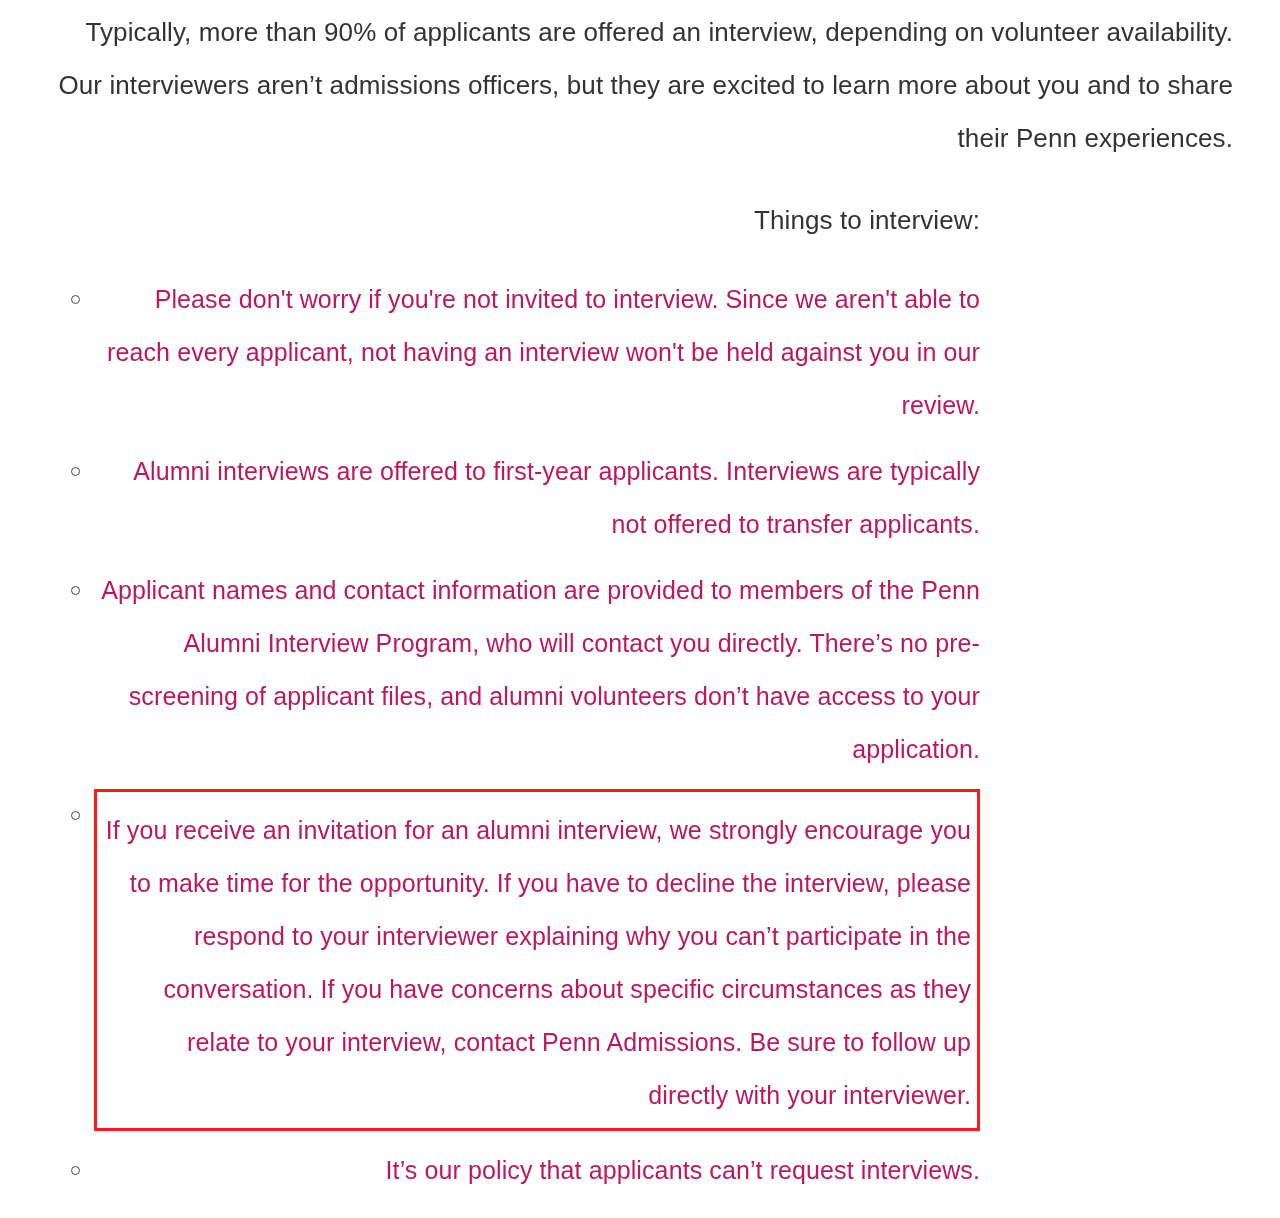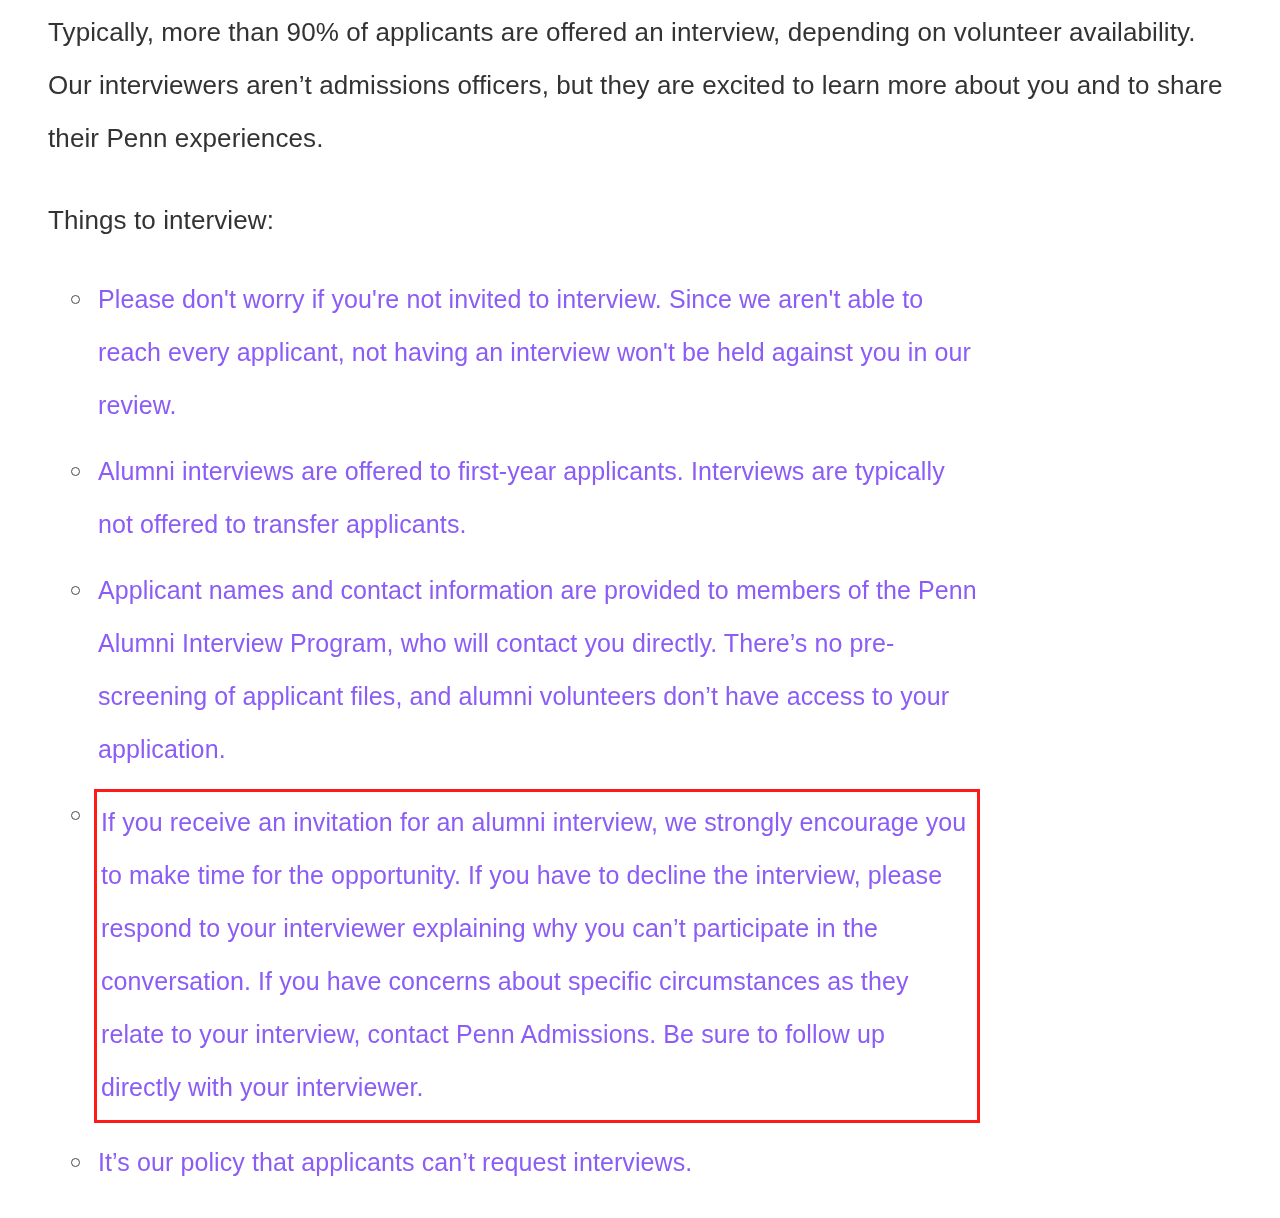--- a/index.html
+++ b/index.html
@@ -11,20 +11,21 @@
     width: 1280px;
     height: 1218px;
     font-family: "Liberation Sans", sans-serif;
     color: #2b2b2b;
     overflow: hidden;
   }
   .page {
     padding: 0 48px;
     box-sizing: border-box;
     width: 1028px;
+    text-align: right;
   }
   .para {
     font-size: 26px;
     line-height: 53px;
     color: #333333;
     margin: 0;
     letter-spacing: 0.1px;
   }
   .para.intro {
     padding-top: 6px;
@@ -37,42 +38,42 @@
     list-style: none;
     margin: 0;
     padding: 0;
     padding-top: 26px;
   }
   ul.bullets > li {
     position: relative;
     padding-left: 50px;
     font-size: 25px;
     line-height: 53px;
-    color: #8b5cf6;
+    color: #be185d;
     margin-bottom: 13px;
     letter-spacing: 0.1px;
   }
   ul.bullets > li .marker {
     position: absolute;
     left: 23px;
     top: 22px;
     width: 9px;
     height: 9px;
     border: 1.6px solid #4a4a4a;
     border-radius: 50%;
     box-sizing: border-box;
   }
   ul.bullets > li .txt {
     display: block;
     max-width: 1140px;
   }
   li.highlighted .txt {
     display: block;
     border: 3px solid #ff1a1a;
-    padding: 4px 6px 6px 4px;
+    padding: 12px 6px 6px 4px;
     margin-left: -4px;
     max-width: 1140px;
     box-sizing: content-box;
   }
   li.highlighted .marker {
     top: 26px;
   }
   li.last {
     margin-bottom: 0;
   }

